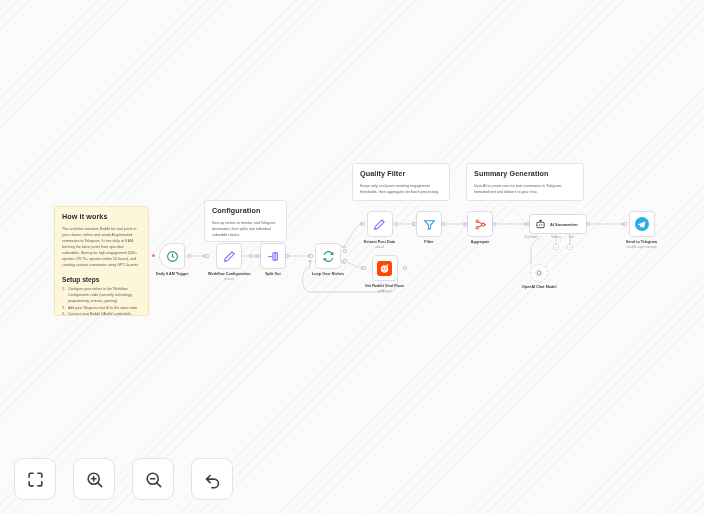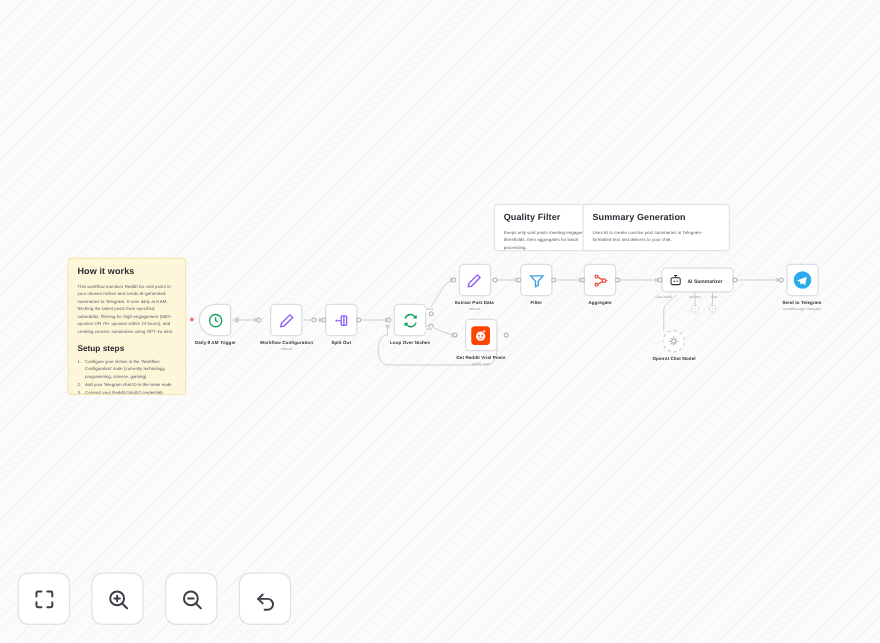--- a/index.html
+++ b/index.html
@@ -255,23 +255,27 @@
     <div class="sticky-body">This workflow monitors Reddit for viral posts in your chosen niches and sends AI-generated summaries to Telegram. It runs daily at 8 AM, fetching the latest posts from specified subreddits, filtering for high-engagement (500+ upvotes OR 75+ upvotes within 24 hours), and creating concise summaries using GPT-4o-mini.</div>
     <div class="sticky-sub">Setup steps</div>
     <ol class="sticky-list">
       <li>Configure your niches in the 'Workflow Configuration' node (currently technology, programming, science, gaming)</li>
       <li>Add your Telegram chat ID in the same node</li>
       <li>Connect your Reddit OAuth2 credentials</li>
 
     </ol>
   </div>
 
-
-
-  <div class="sticky white" style="left:352px; top:163px; width:87px; height:38px;margin-left:43px;">
+  <div class="sticky white" style="left:204px; top:200px; width:83px; height:42px;">
+    <div class="sticky-title">Configuration</div>
+    <div class="sticky-body">Sets up niches to monitor and Telegram destination, then splits into individual subreddit checks.</div>
+  </div>
+
+
+  <div class="sticky white" style="left:352px; top:163px; width:98px; height:38px;">
     <div class="sticky-title">Quality Filter</div>
     <div class="sticky-body">Keeps only viral posts meeting engagement thresholds, then aggregates for batch processing.</div>
   </div>
 
   <div class="sticky white" style="left:466px; top:163px; width:118px; height:38px;">
     <div class="sticky-title">Summary Generation</div>
     <div class="sticky-body">Uses AI to create concise post summaries in Telegram-formatted text and delivers to your chat.</div>
   </div>
 
   <div class="node" style="left:156px; top:243px;">

